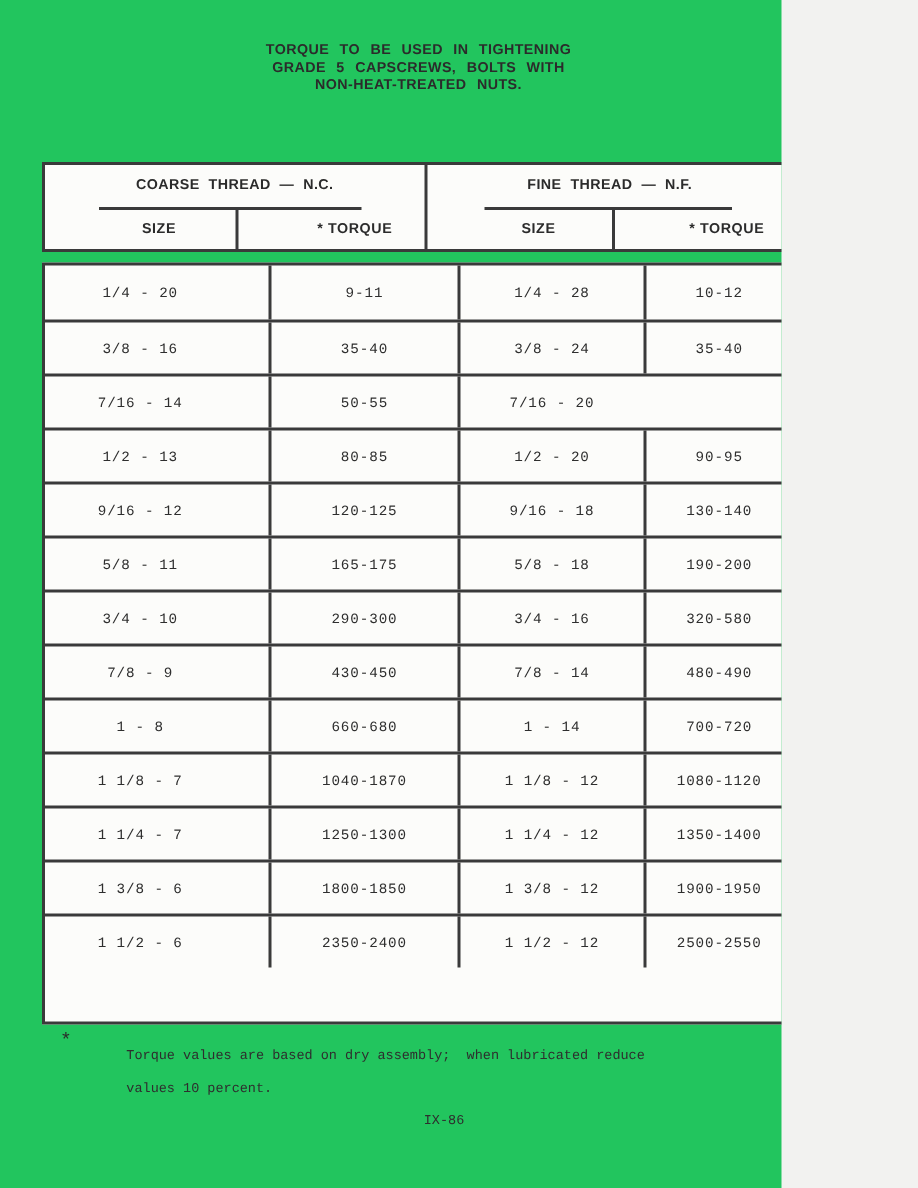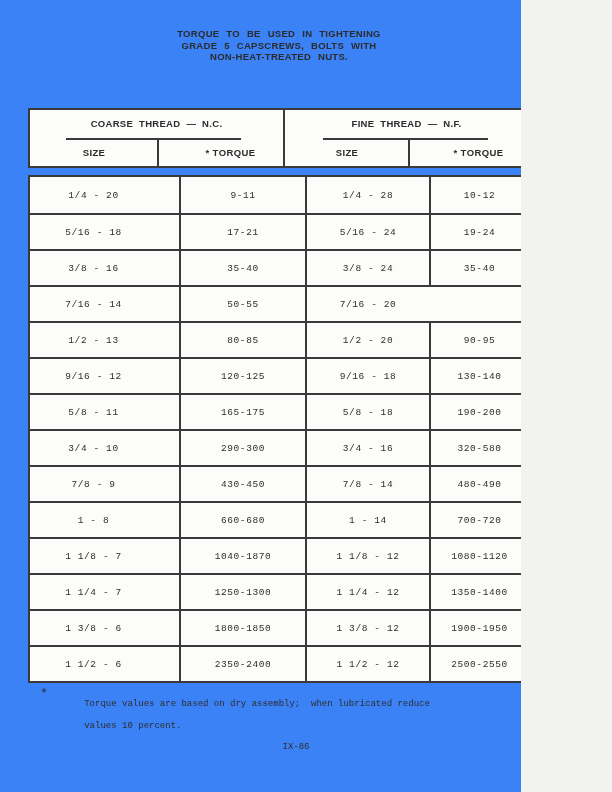--- a/index.html
+++ b/index.html
@@ -4,21 +4,21 @@
 <style>
   html, body { margin: 0; padding: 0; }
   body {
     width: 612px; height: 792px;
     background: #f2f2f0;
     font-family: "Liberation Sans", sans-serif;
   }
   .page {
     position: relative;
     width: 521px; height: 792px;
-    background: #3b82f6;
+    background: #22c55e;
     color: #2e2e2e;
     overflow: hidden;
   }
 
   
   .title {
     position: absolute;
     top: 28px; left: 0; width: 558px;
     text-align: center;
     font-weight: bold;
@@ -60,20 +60,21 @@
     position: absolute;
     top: 28px; height: 2px;
     background: #3a3a3a;
   }
   .thead-half.coarse .underline { left: 36px; right: 42px; }
   .thead-half.fine   .underline { left: 38px; right: 40px; }
   .subrow {
     position: absolute;
     top: 28px; bottom: 0; left: 0; right: 0;
     display: flex;
+    padding-left: 12px;
   }
   .sublabel {
     display: flex; align-items: center; justify-content: center;
     font-weight: bold;
     font-size: 9.5px;
     letter-spacing: 0.4px;
     color: #2b2b2b;
   }
   .thead-half.coarse .sublabel.size { width: 128px; }
   .thead-half.fine   .sublabel.size { width: 124px; }
@@ -175,26 +176,20 @@
   </div>
 
   <div class="tbody-box">
       <div class="trow">
         <div class="tcell c0">1/4 - 20</div>
         <div class="tcell c1">9-11</div>
         <div class="tcell c2">1/4 - 28</div>
         <div class="tcell c3">10-12</div>
       </div>
       <div class="trow">
-        <div class="tcell c0">5/16 - 18</div>
-        <div class="tcell c1">17-21</div>
-        <div class="tcell c2">5/16 - 24</div>
-        <div class="tcell c3">19-24</div>
-      </div>
-      <div class="trow">
         <div class="tcell c0">3/8 - 16</div>
         <div class="tcell c1">35-40</div>
         <div class="tcell c2">3/8 - 24</div>
         <div class="tcell c3">35-40</div>
       </div>
       <div class="trow">
         <div class="tcell c0">7/16 - 14</div>
         <div class="tcell c1">50-55</div>
         <div class="tcell c2">7/16 - 20</div>
       </div>

